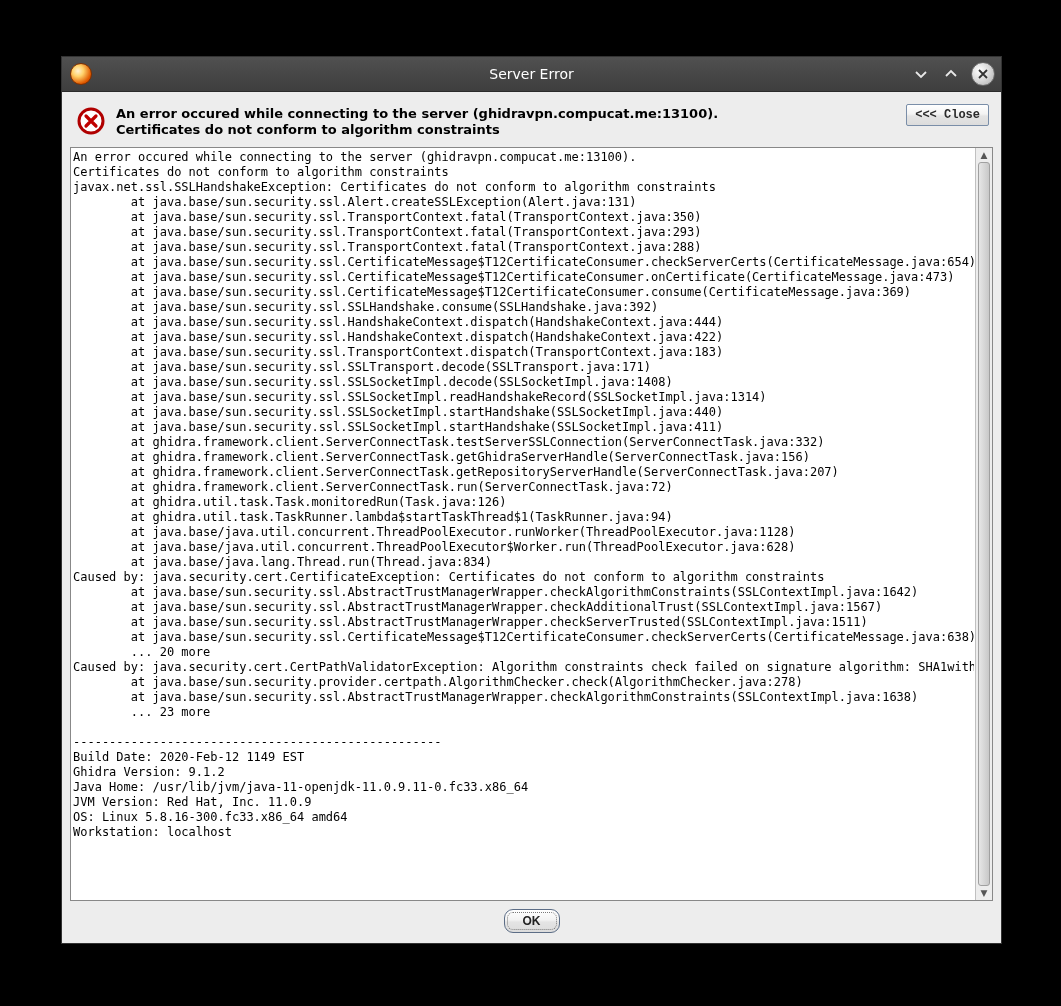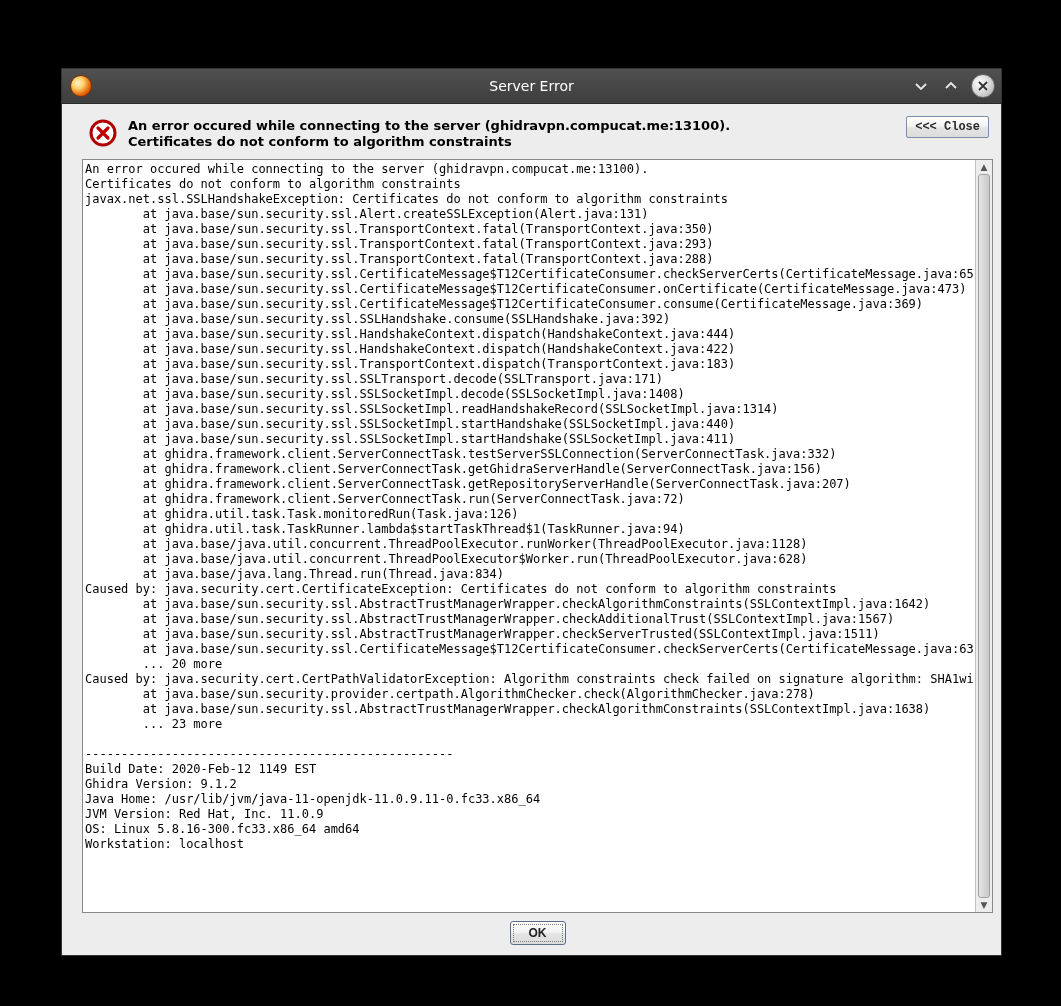--- a/index.html
+++ b/index.html
@@ -6,21 +6,21 @@
     margin: 0; padding: 0;
     width: 1061px; height: 1006px;
     background: #000;
     font-family: "DejaVu Sans", "Liberation Sans", "Helvetica Neue", Arial, sans-serif;
     font-size: 13px;
     color: #000;
     overflow: hidden;
   }
   .window {
     position: absolute;
-    left: 61px; top: 68px;
+    left: 61px; top: 56px;
     width: 939px; height: 886px;
     background: #ededed;
     border: 1px solid #333;
     box-shadow: 0 0 0 1px rgba(0,0,0,0.1);
     display: flex;
     flex-direction: column;
   }
   .titlebar {
     height: 34px;
     background: linear-gradient(to bottom, #505050 0%, #3e3e3e 100%);
@@ -63,21 +63,21 @@
     width: 22px; height: 22px;
     border-radius: 50%;
     background: radial-gradient(circle at 35% 35%, #ffffff 0%, #d8d8d8 50%, #aaaaaa 100%);
     color: #333;
     border: 1px solid #666;
   }
   .content {
     flex: 1;
     display: flex;
     flex-direction: column;
-    padding: 6px 8px 8px 20px;
+    padding: 6px 8px 8px 8px;
     background: #ededed;
   }
   .header-row {
     display: flex;
     align-items: flex-start;
     padding: 6px 4px 10px 4px;
   }
   .error-icon {
     width: 30px; height: 30px;
     flex: 0 0 auto;
@@ -158,21 +158,21 @@
     display: flex;
     justify-content: center;
     padding: 0 0 2px 0;
   }
   .ok-button {
     min-width: 56px;
     height: 24px;
     padding: 0 14px;
     background: linear-gradient(to bottom, #ffffff 0%, #f3f3f3 45%, #e4e4e4 55%, #dcdcdc 100%);
     border: 1px solid #5c6d86;
-    border-radius: 3px;
+    border-radius: 9px;
     font-size: 12px;
     font-weight: bold;
     color: #222;
     cursor: pointer;
     outline: 1px dotted #7a7a7a;
     outline-offset: -4px;
   }
 </style>
 </head>
 <body>

